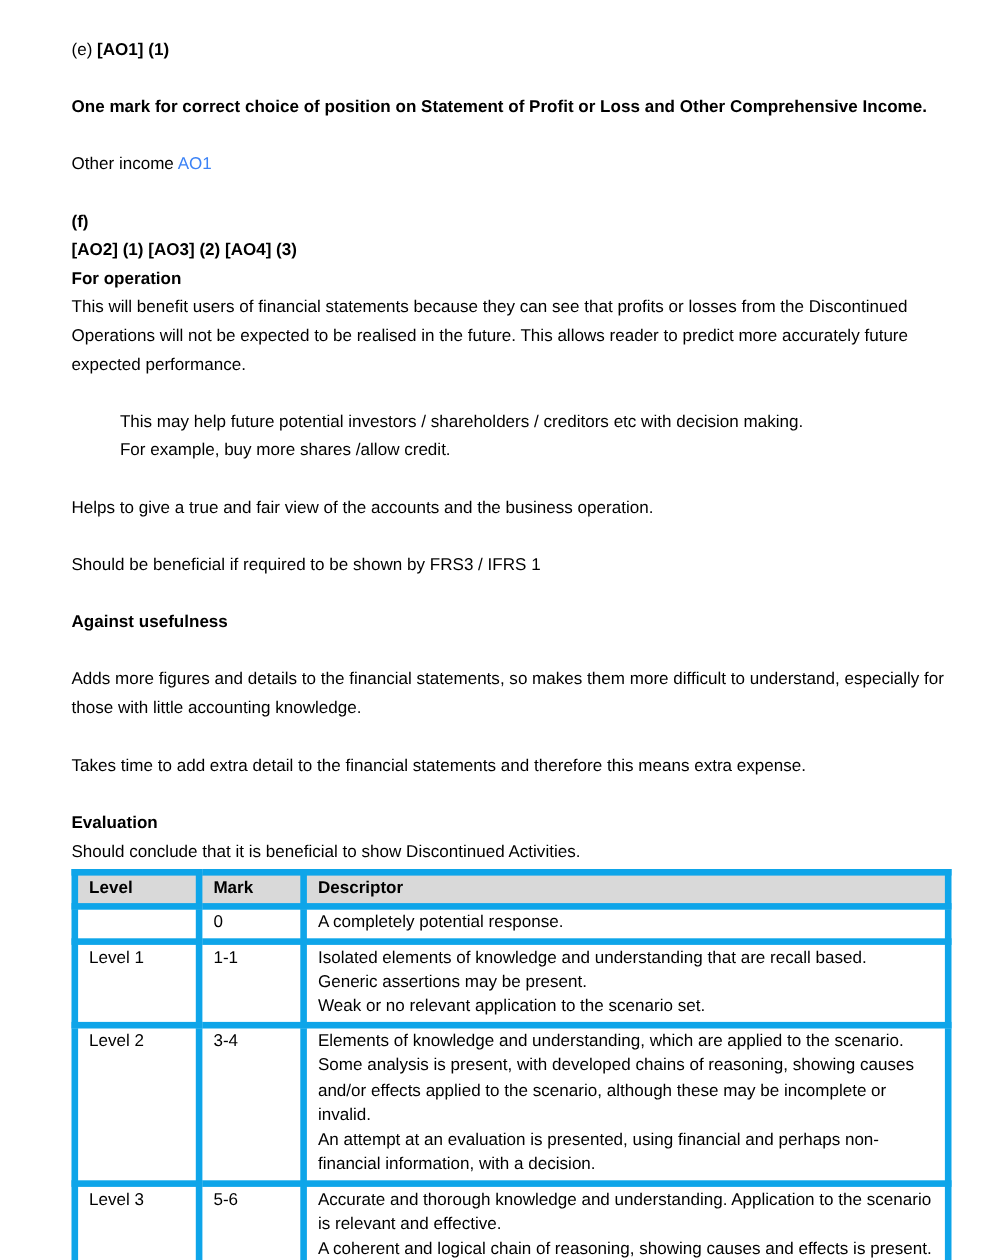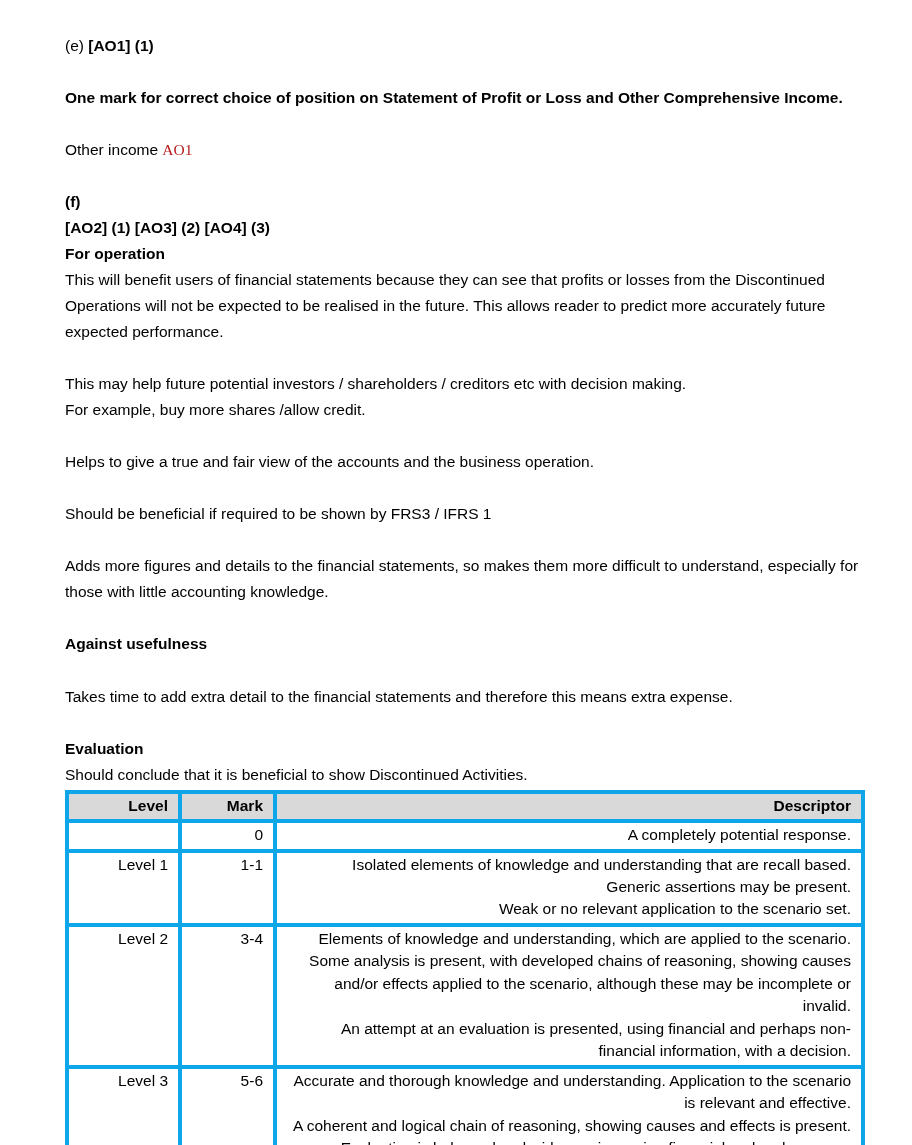--- a/index.html
+++ b/index.html
@@ -10,35 +10,35 @@
     padding: 33px 47px 8px 65px;
     font-family: "Liberation Sans", sans-serif;
     font-size: 15.5px;
     line-height: 1.68;
     color: #000000;
     background: #ffffff;
   }
   .block { margin: 0 0 26px 0; }
   .tight { margin: 0; }
   .bold { font-weight: bold; }
-  .red { color: #b91c1c; font-family: Liberation Serif, serif; }
-  .pre { white-space: pre-line; }
+  .red { color: #3b82f6; }
+  .pre { white-space: pre-line; margin-left: 44px; }
 
   table.levels {
     border-collapse: collapse;
     width: 100%;
     font-size: 15.5px;
     line-height: 1.45;
     margin-top: 2px;
   }
   table.levels th, table.levels td {
-    border: 4px solid #0ea5e9;
+    border: 6px solid #0ea5e9;
     padding: 1px 10px 2px 10px;
     vertical-align: top;
-    text-align: right;
+    text-align: left;
   }
   table.levels th {
     background: #d9d9d9;
     font-weight: bold;
   }
   td.center { text-align: center; }
   col.col-level { width: 113px; }
   col.col-mark  { width: 95px; }
 </style>
 </head>
@@ -57,23 +57,23 @@
   <div class="tight bold">For operation</div>
   <div class="block">This will benefit users of financial statements because they can see that profits or losses from the Discontinued Operations will not be expected to be realised in the future. This allows reader to predict more accurately future expected performance.</div>
 
   <div class="block pre">This may help future potential investors / shareholders  / creditors etc with decision making.
 For example, buy more shares /allow credit.</div>
 
   <div class="block">Helps to give a true and fair view of the accounts and the business operation.</div>
 
   <div class="block">Should be beneficial if required to be shown by FRS3 / IFRS 1</div>
 
+  <div class="block bold">Against usefulness</div>
+
   <div class="block">Adds more figures and details to the financial statements, so makes them more difficult to understand, especially for those with little accounting knowledge.</div>
-
-  <div class="block bold">Against usefulness</div>
 
   <div class="block">Takes time to add extra detail to the financial statements and therefore this means extra expense.</div>
 
   <div class="tight bold">Evaluation</div>
   <div class="tight">Should conclude that it is beneficial to show Discontinued Activities.</div>
 
   <table class="levels">
     <colgroup>
       <col class="col-level">
       <col class="col-mark">

